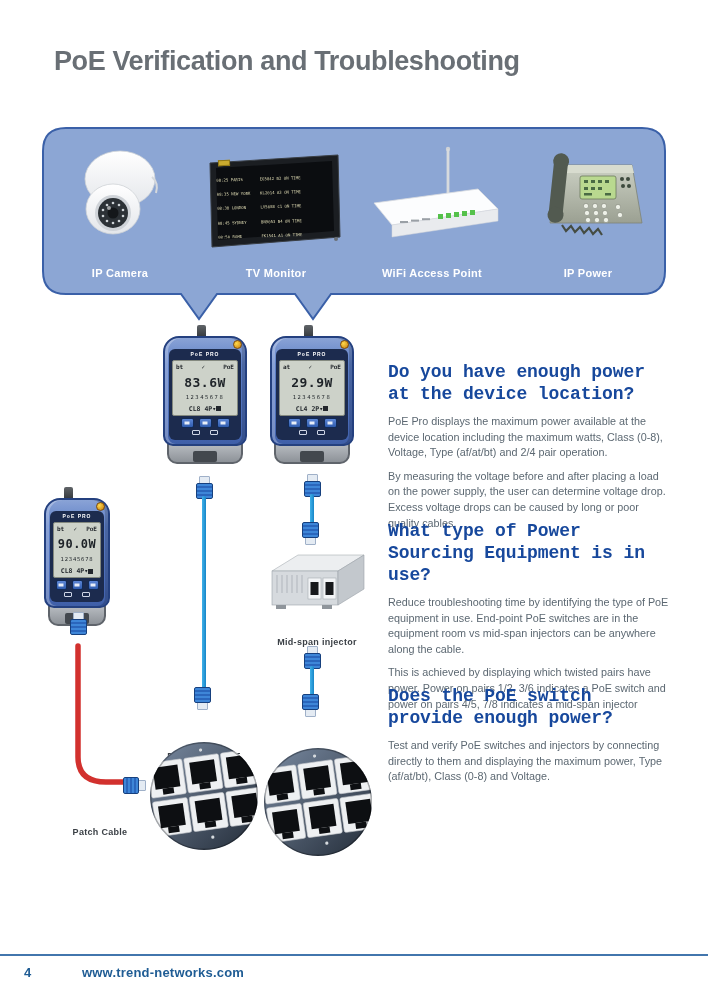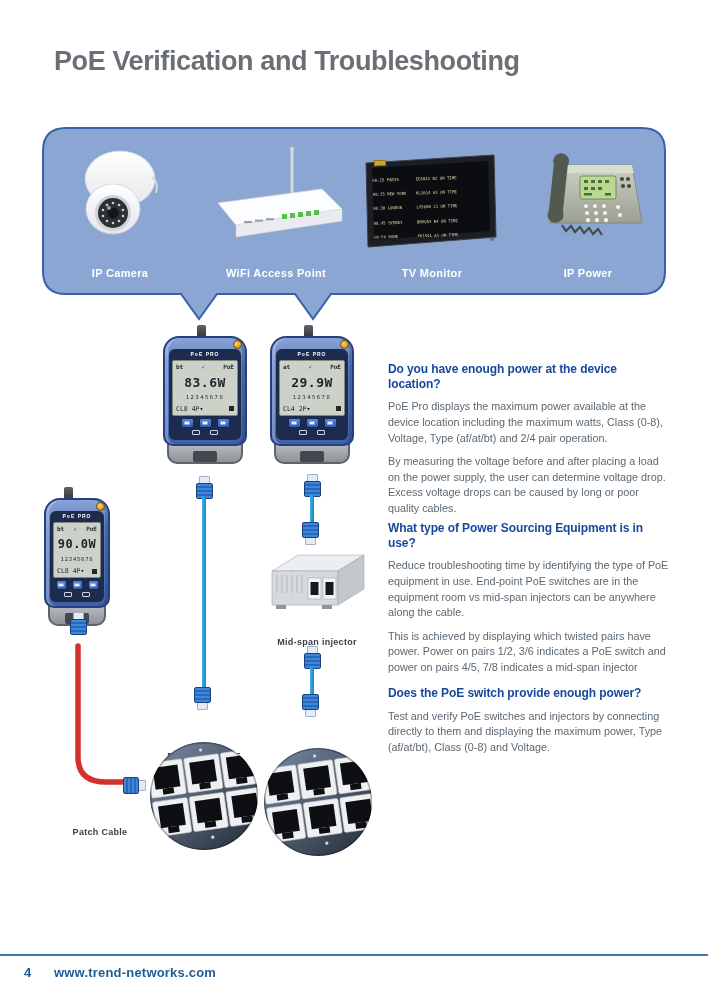--- a/index.html
+++ b/index.html
@@ -65,22 +65,22 @@
   .t-screen {
     flex:1 1 auto; background:#cdd2c9; border:1px solid #84897f; border-radius:2px;
     padding:2px 3px; display:flex; flex-direction:column; justify-content:space-between;
     font-family:"DejaVu Sans Mono", monospace; color:#1e2328;
   }
   .t-row1 { display:flex; justify-content:space-between; font-size:6px; font-weight:bold; }
   .t-power { text-align:center; font-size:13px; font-weight:bold; letter-spacing:0.5px; }
   .tester.small .t-power { font-size:12px; }
   .t-pairs { text-align:center; font-size:5.5px; letter-spacing:1.5px; }
   .tester.small .t-pairs { letter-spacing:0.8px; }
-  .t-status { display:flex; justify-content:space-between; align-items:center;
-    font-size:6.5px; font-weight:normal; }
+  .t-status { display:flex; justify-content:center; align-items:center;
+    font-size:6.5px; font-weight:bold; }
   .t-cursor { width:5px; height:5px; background:#23272c; display:inline-block; }
   .t-btns { display:flex; justify-content:center; gap:5px; height:10px; }
   .t-btn { width:13px; height:10px; border-radius:2px; position:relative;
     background:linear-gradient(#5c86d6,#2f5cae); border:1px solid #122a55; }
   .tester.small .t-btn { width:11px; }
   .t-btn::after { content:""; position:absolute; left:50%; top:50%;
     transform:translate(-50%,-50%); width:5px; height:3px; background:#e8eef8; }
   .t-icons { display:flex; justify-content:center; gap:10px; height:7px; }
   .t-icons span { width:8px; height:5px; border:1px solid #cfd6e6; border-radius:1px; }
   .t-base {
@@ -102,28 +102,28 @@
     background:repeating-linear-gradient(180deg,#3e86d8 0 2px,#2a66bc 2px 4px); }
   .rj.down { transform:rotate(180deg); }
   .rj.right { transform:rotate(90deg); }
 
   
   .diagram-label { position:absolute; text-align:center; font-size:9px; font-weight:bold;
     color:#3b4046; letter-spacing:0.3px;margin-top:24px; }
 
   
   .section { position:absolute; left:388px; width:282px; }
-  .section h3 { font-size:12px; font-weight:bold; color:#17489c;
-    line-height:1.22; letter-spacing:-0.1px; }
+  .section h3 { font-size:18px; font-weight:bold; color:#17489c;
+    line-height:1.22; letter-spacing:-0.1px;font-family:Liberation Mono, monospace; }
   .section p { margin-top:8px; font-size:10.8px; color:#5c6872; line-height:1.45; }
 
   
   #footer-line { left:0; right:0; top:954px; height:2px; background:#4276ad; }
   #footer-page { left:24px; top:965px; font-size:13px; font-weight:bold; color:#1f5c94; }
-  #footer-site { left:54px; top:965px; font-size:13px; font-weight:bold;
+  #footer-site { left:82px; top:965px; font-size:13px; font-weight:bold;
     color:#1f5c94; letter-spacing:0.2px; text-decoration:none; }
 </style>
 </head>
 <body>
 
 <div id="page">
 
   <h1 id="page-title" class="abs">PoE Verification and Troubleshooting</h1>
 
   <svg id="banner-shape" class="abs" width="624" height="196" viewBox="0 0 624 196">
@@ -157,42 +157,20 @@
           <circle cx="29" cy="56" r="1.3"></circle>
         </g>
         <circle cx="35" cy="64" r="5.5" fill="#14171a"></circle>
         <circle cx="31" cy="59" r="2" fill="#ffffff" opacity="0.55"></circle>
         <path d="M74,28 q7,6 4,16" fill="none" stroke="#d6d9dc" stroke-width="2"></path>
       </svg>
       <figcaption class="dev-caption">IP Camera</figcaption>
     </div>
 
     <div class="dev-cell">
-      <svg width="144" height="104" viewBox="0 0 144 104" style="top:18px">
-        <circle cx="88" cy="4" r="2.2" fill="#cfd2d6"></circle>
-        <rect x="86.6" y="4" width="2.8" height="46" rx="1.4" fill="#d7dadd"></rect>
-        <polygon points="14,58 118,44 138,64 32,80" fill="#fcfdfe" stroke="#d9dcdf" stroke-width="0.8"></polygon>
-        <polygon points="32,80 138,64 138,76 32,92" fill="#e9ebee" stroke="#d4d7da" stroke-width="0.5"></polygon>
-        <g fill="#55c14b">
-          <rect x="78" y="69" width="5" height="5"></rect>
-            <rect x="86" y="68" width="5" height="5"></rect>
-          <rect x="94" y="67" width="5" height="5"></rect>
-            <rect x="102" y="66" width="5" height="5"></rect>
-          <rect x="110" y="65" width="5" height="5"></rect>
-        </g>
-        <g fill="#9aa0a6">
-          <rect x="40" y="76" width="8" height="2"></rect>
-            <rect x="51" y="74.6" width="8" height="2"></rect>
-          <rect x="62" y="73.2" width="8" height="2"></rect>
-        </g>
-      </svg>
-      <figcaption class="dev-caption">WiFi Access Point</figcaption>
-    </div>
-
-    <div class="dev-cell">
       <div class="tv-wrap">
         <svg width="140" height="100" viewBox="0 0 140 100" style="position:absolute;left:0;top:0;transform:none">
           <polygon points="4,12 132,4 134,86 6,96" fill="#1b1e22" stroke="#3a3f45" stroke-width="1"></polygon>
           <polygon points="10,17 126,10 128,80 12,89" fill="#0b0d10"></polygon>
           <circle cx="130" cy="88" r="2" fill="#6a7076"></circle>
         </svg>
         <div class="tv-logo"></div>
         <div class="tv-screen">
           <div>08:25 PARIS       EG5842 B2 ON TIME</div>
           <div>08:35 NEW YORK    KL2014 A3 ON TIME</div>
@@ -204,20 +182,42 @@
           
           
           
           
           
           
           
         </div>
       </div>
       <figcaption class="dev-caption">TV Monitor</figcaption>
+    </div>
+
+    <div class="dev-cell">
+      <svg width="144" height="104" viewBox="0 0 144 104" style="top:18px">
+        <circle cx="88" cy="4" r="2.2" fill="#cfd2d6"></circle>
+        <rect x="86.6" y="4" width="2.8" height="46" rx="1.4" fill="#d7dadd"></rect>
+        <polygon points="14,58 118,44 138,64 32,80" fill="#fcfdfe" stroke="#d9dcdf" stroke-width="0.8"></polygon>
+        <polygon points="32,80 138,64 138,76 32,92" fill="#e9ebee" stroke="#d4d7da" stroke-width="0.5"></polygon>
+        <g fill="#55c14b">
+          <rect x="78" y="69" width="5" height="5"></rect>
+            <rect x="86" y="68" width="5" height="5"></rect>
+          <rect x="94" y="67" width="5" height="5"></rect>
+            <rect x="102" y="66" width="5" height="5"></rect>
+          <rect x="110" y="65" width="5" height="5"></rect>
+        </g>
+        <g fill="#9aa0a6">
+          <rect x="40" y="76" width="8" height="2"></rect>
+            <rect x="51" y="74.6" width="8" height="2"></rect>
+          <rect x="62" y="73.2" width="8" height="2"></rect>
+        </g>
+      </svg>
+      <figcaption class="dev-caption">WiFi Access Point</figcaption>
     </div>
 
     <div class="dev-cell">
       <svg width="120" height="102" viewBox="0 0 120 102" style="top:22px">
         <defs>
             <linearGradient id="phG" x1="0" y1="0" x2="0" y2="1">
           <stop offset="0" stop-color="#ccd1c4"></stop>
               <stop offset="1" stop-color="#9ba092"></stop>
         </linearGradient>
           </defs>

